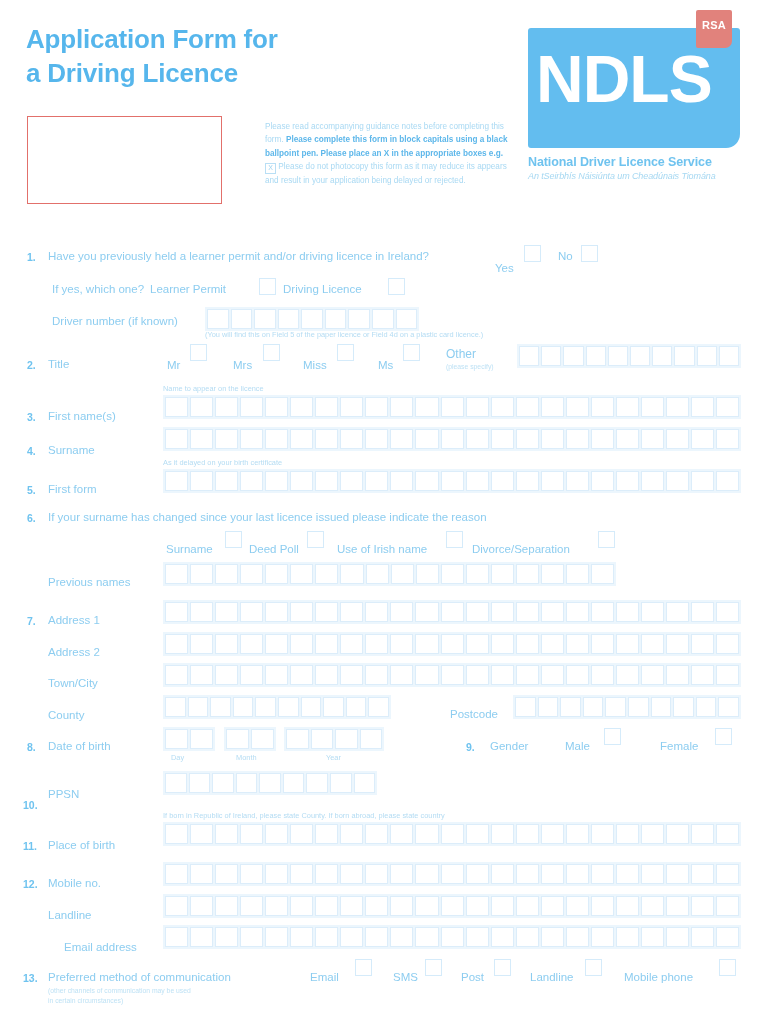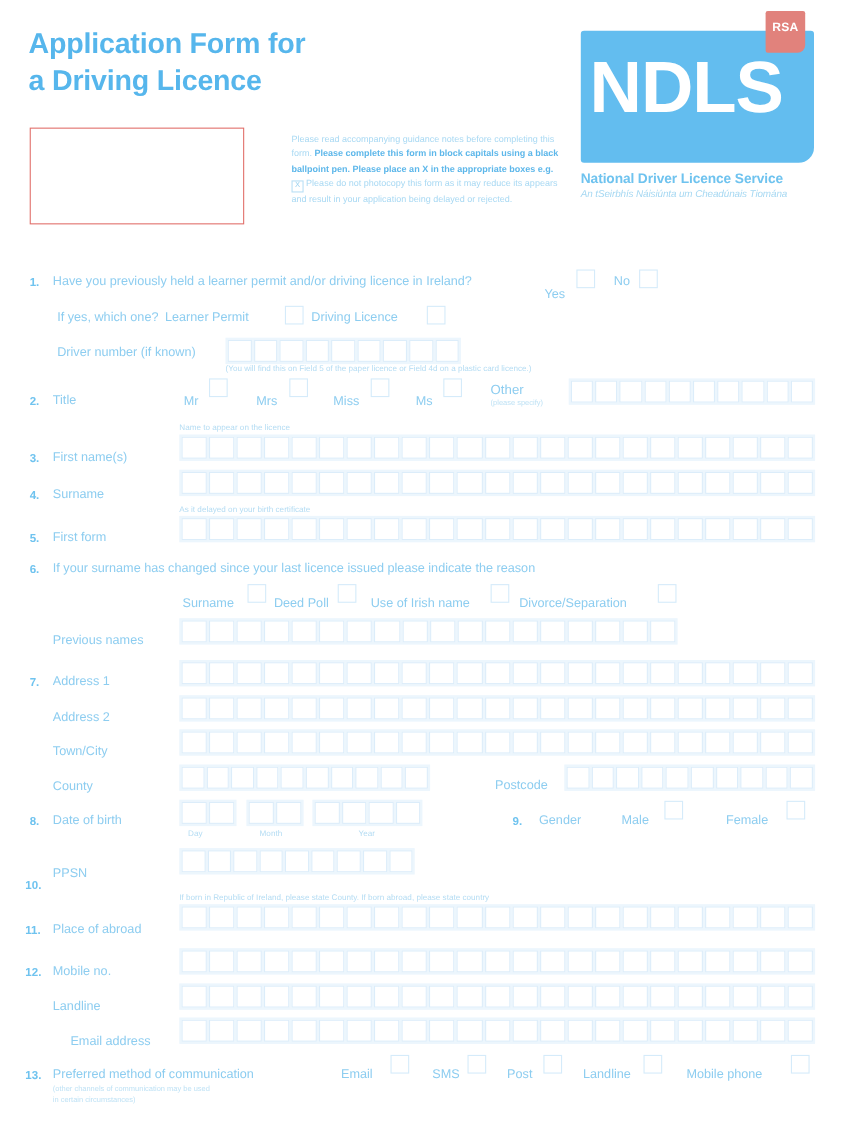--- a/index.html
+++ b/index.html
@@ -591,21 +591,21 @@
           <span class="cell"></span>
           <span class="cell"></span>
           <span class="cell"></span>
           <span class="cell"></span>
         </span>
     </div>
 
     <div class="row">
       <span class="qhint" style="left:163px; top:580px;">If born in Republic of Ireland, please state County. If born abroad, please state country</span>
       <span class="qnum" style="left:23px; top:609px;">11.</span>
-      <span class="qlabel" style="left:48px; top:608px;">Place of abroad</span>
+      <span class="qlabel" style="left:48px; top:608px;">Place of birth</span>
       <span class="boxes" style="left:163px; top:591px; width:578px;">
           <span class="cell"></span>
           <span class="cell"></span>
           <span class="cell"></span>
           <span class="cell"></span>
           <span class="cell"></span>
           <span class="cell"></span>
           <span class="cell"></span>
           <span class="cell"></span>
           <span class="cell"></span>

